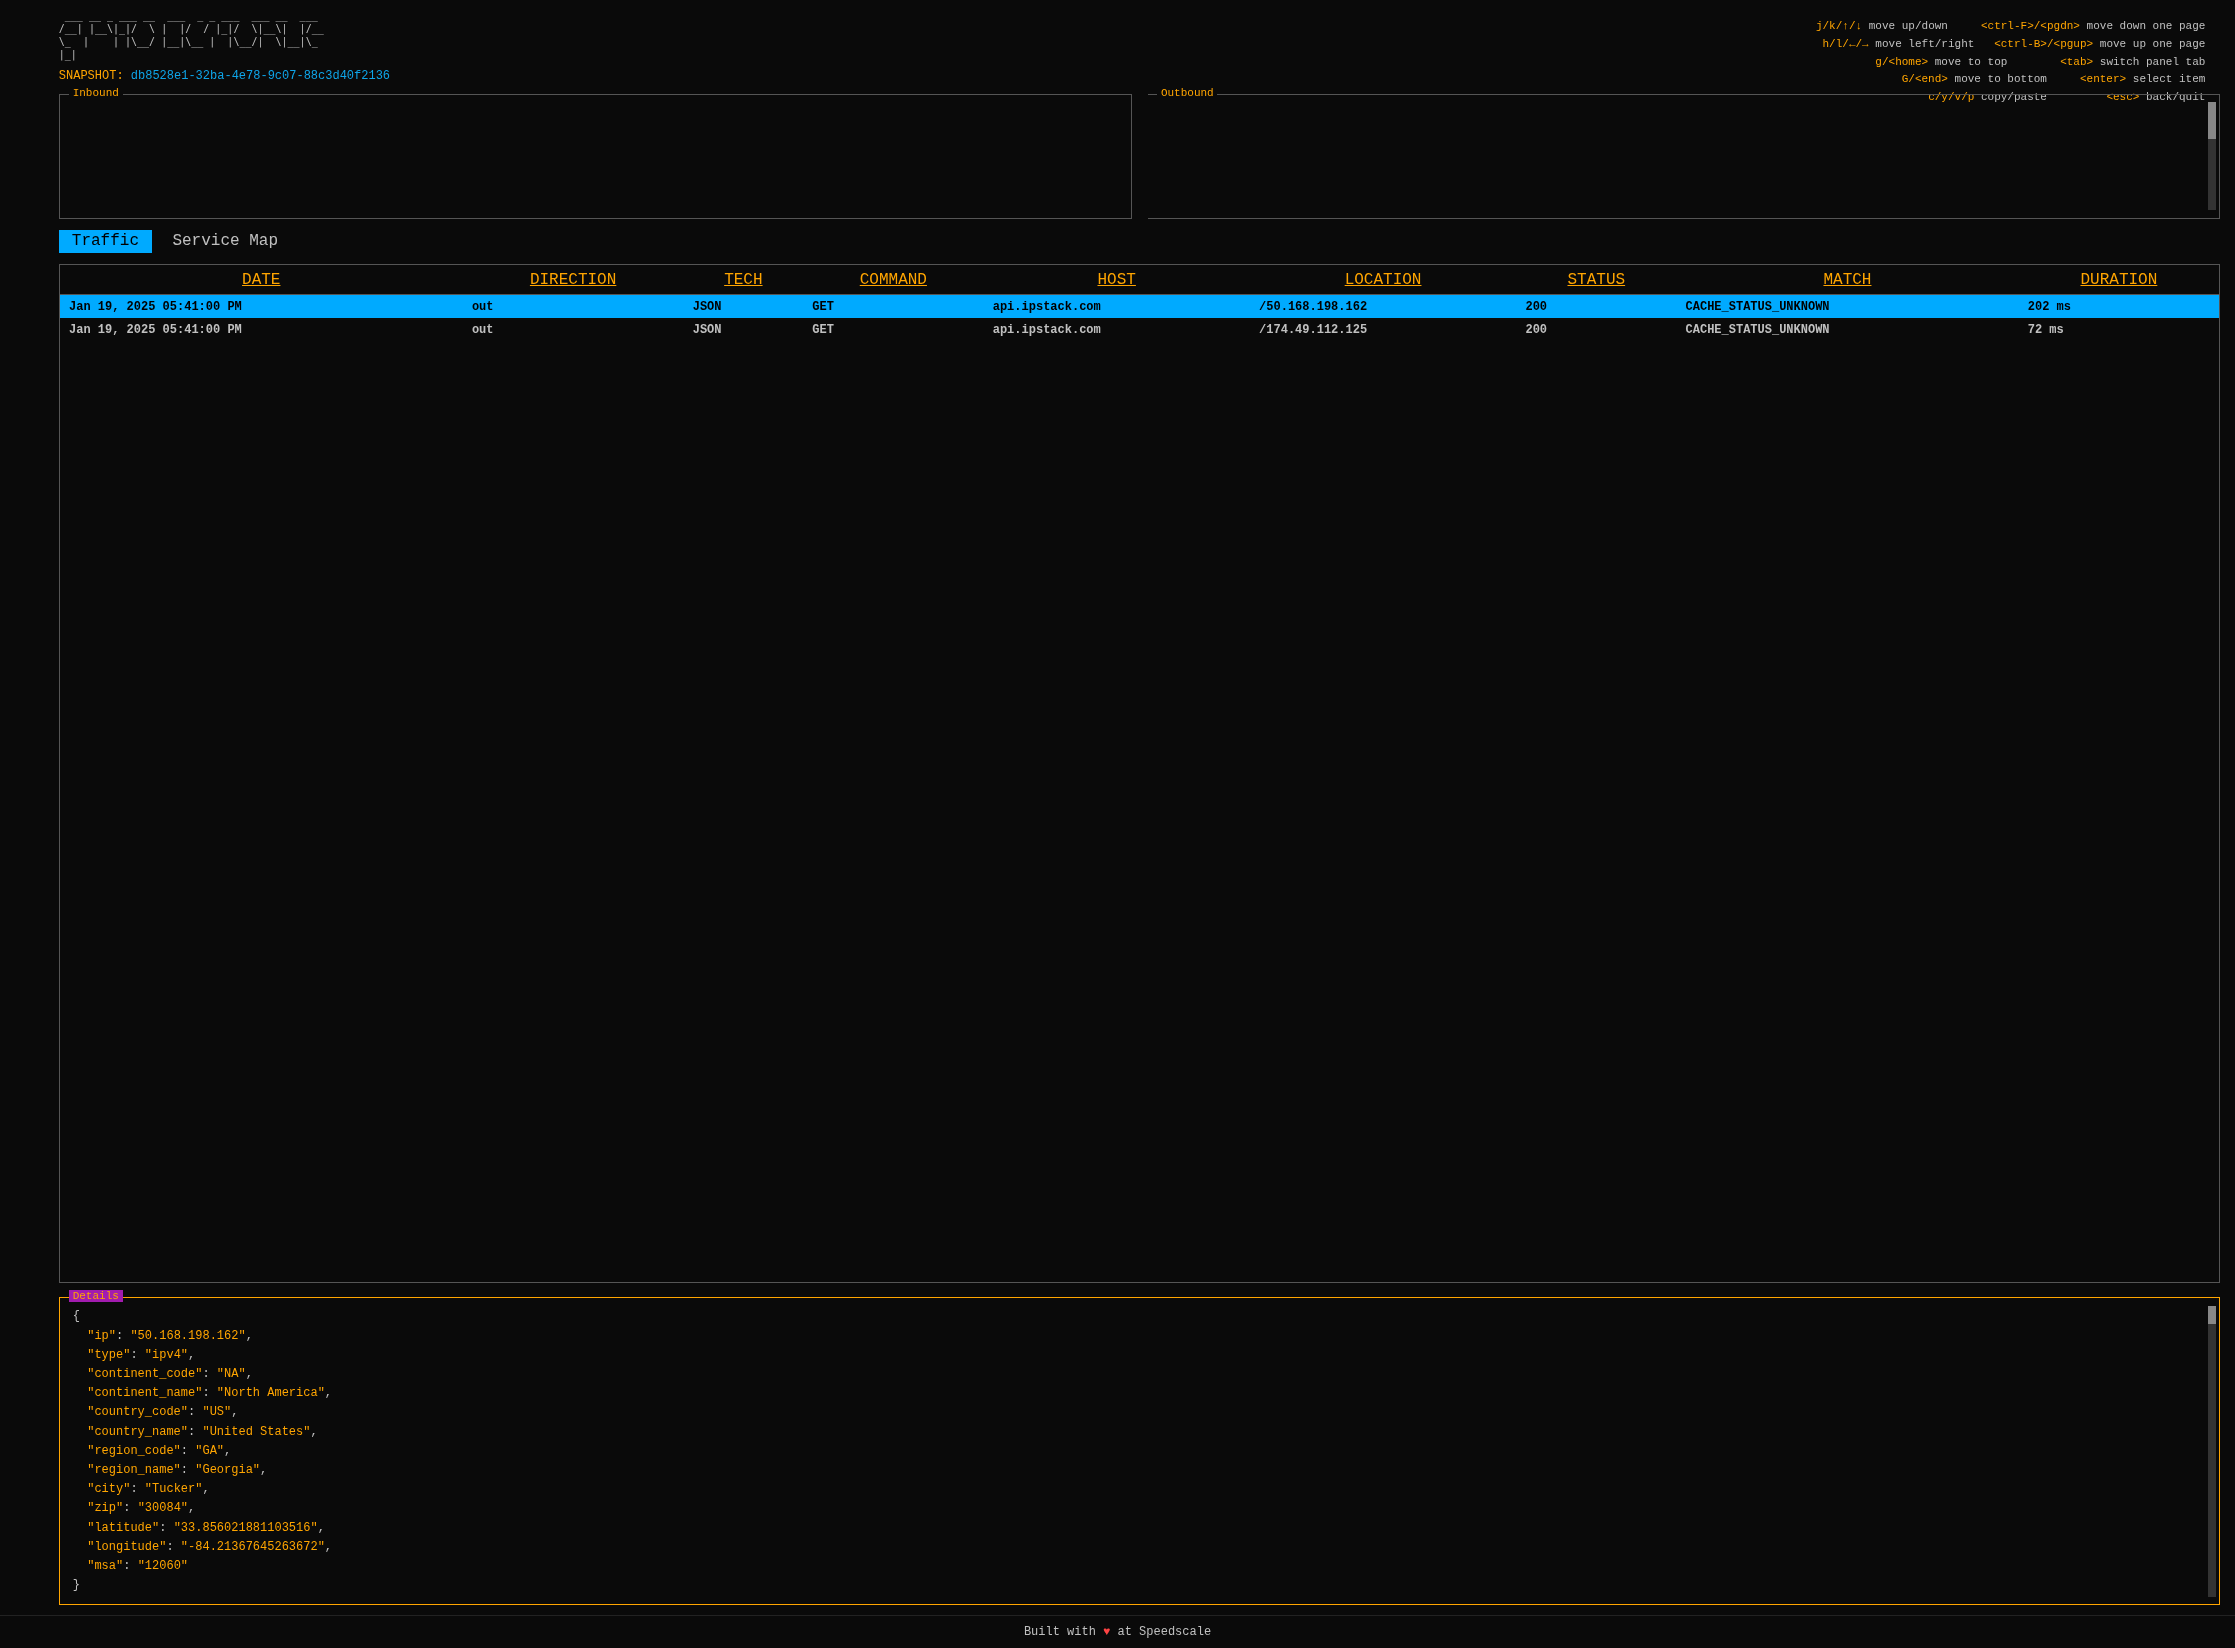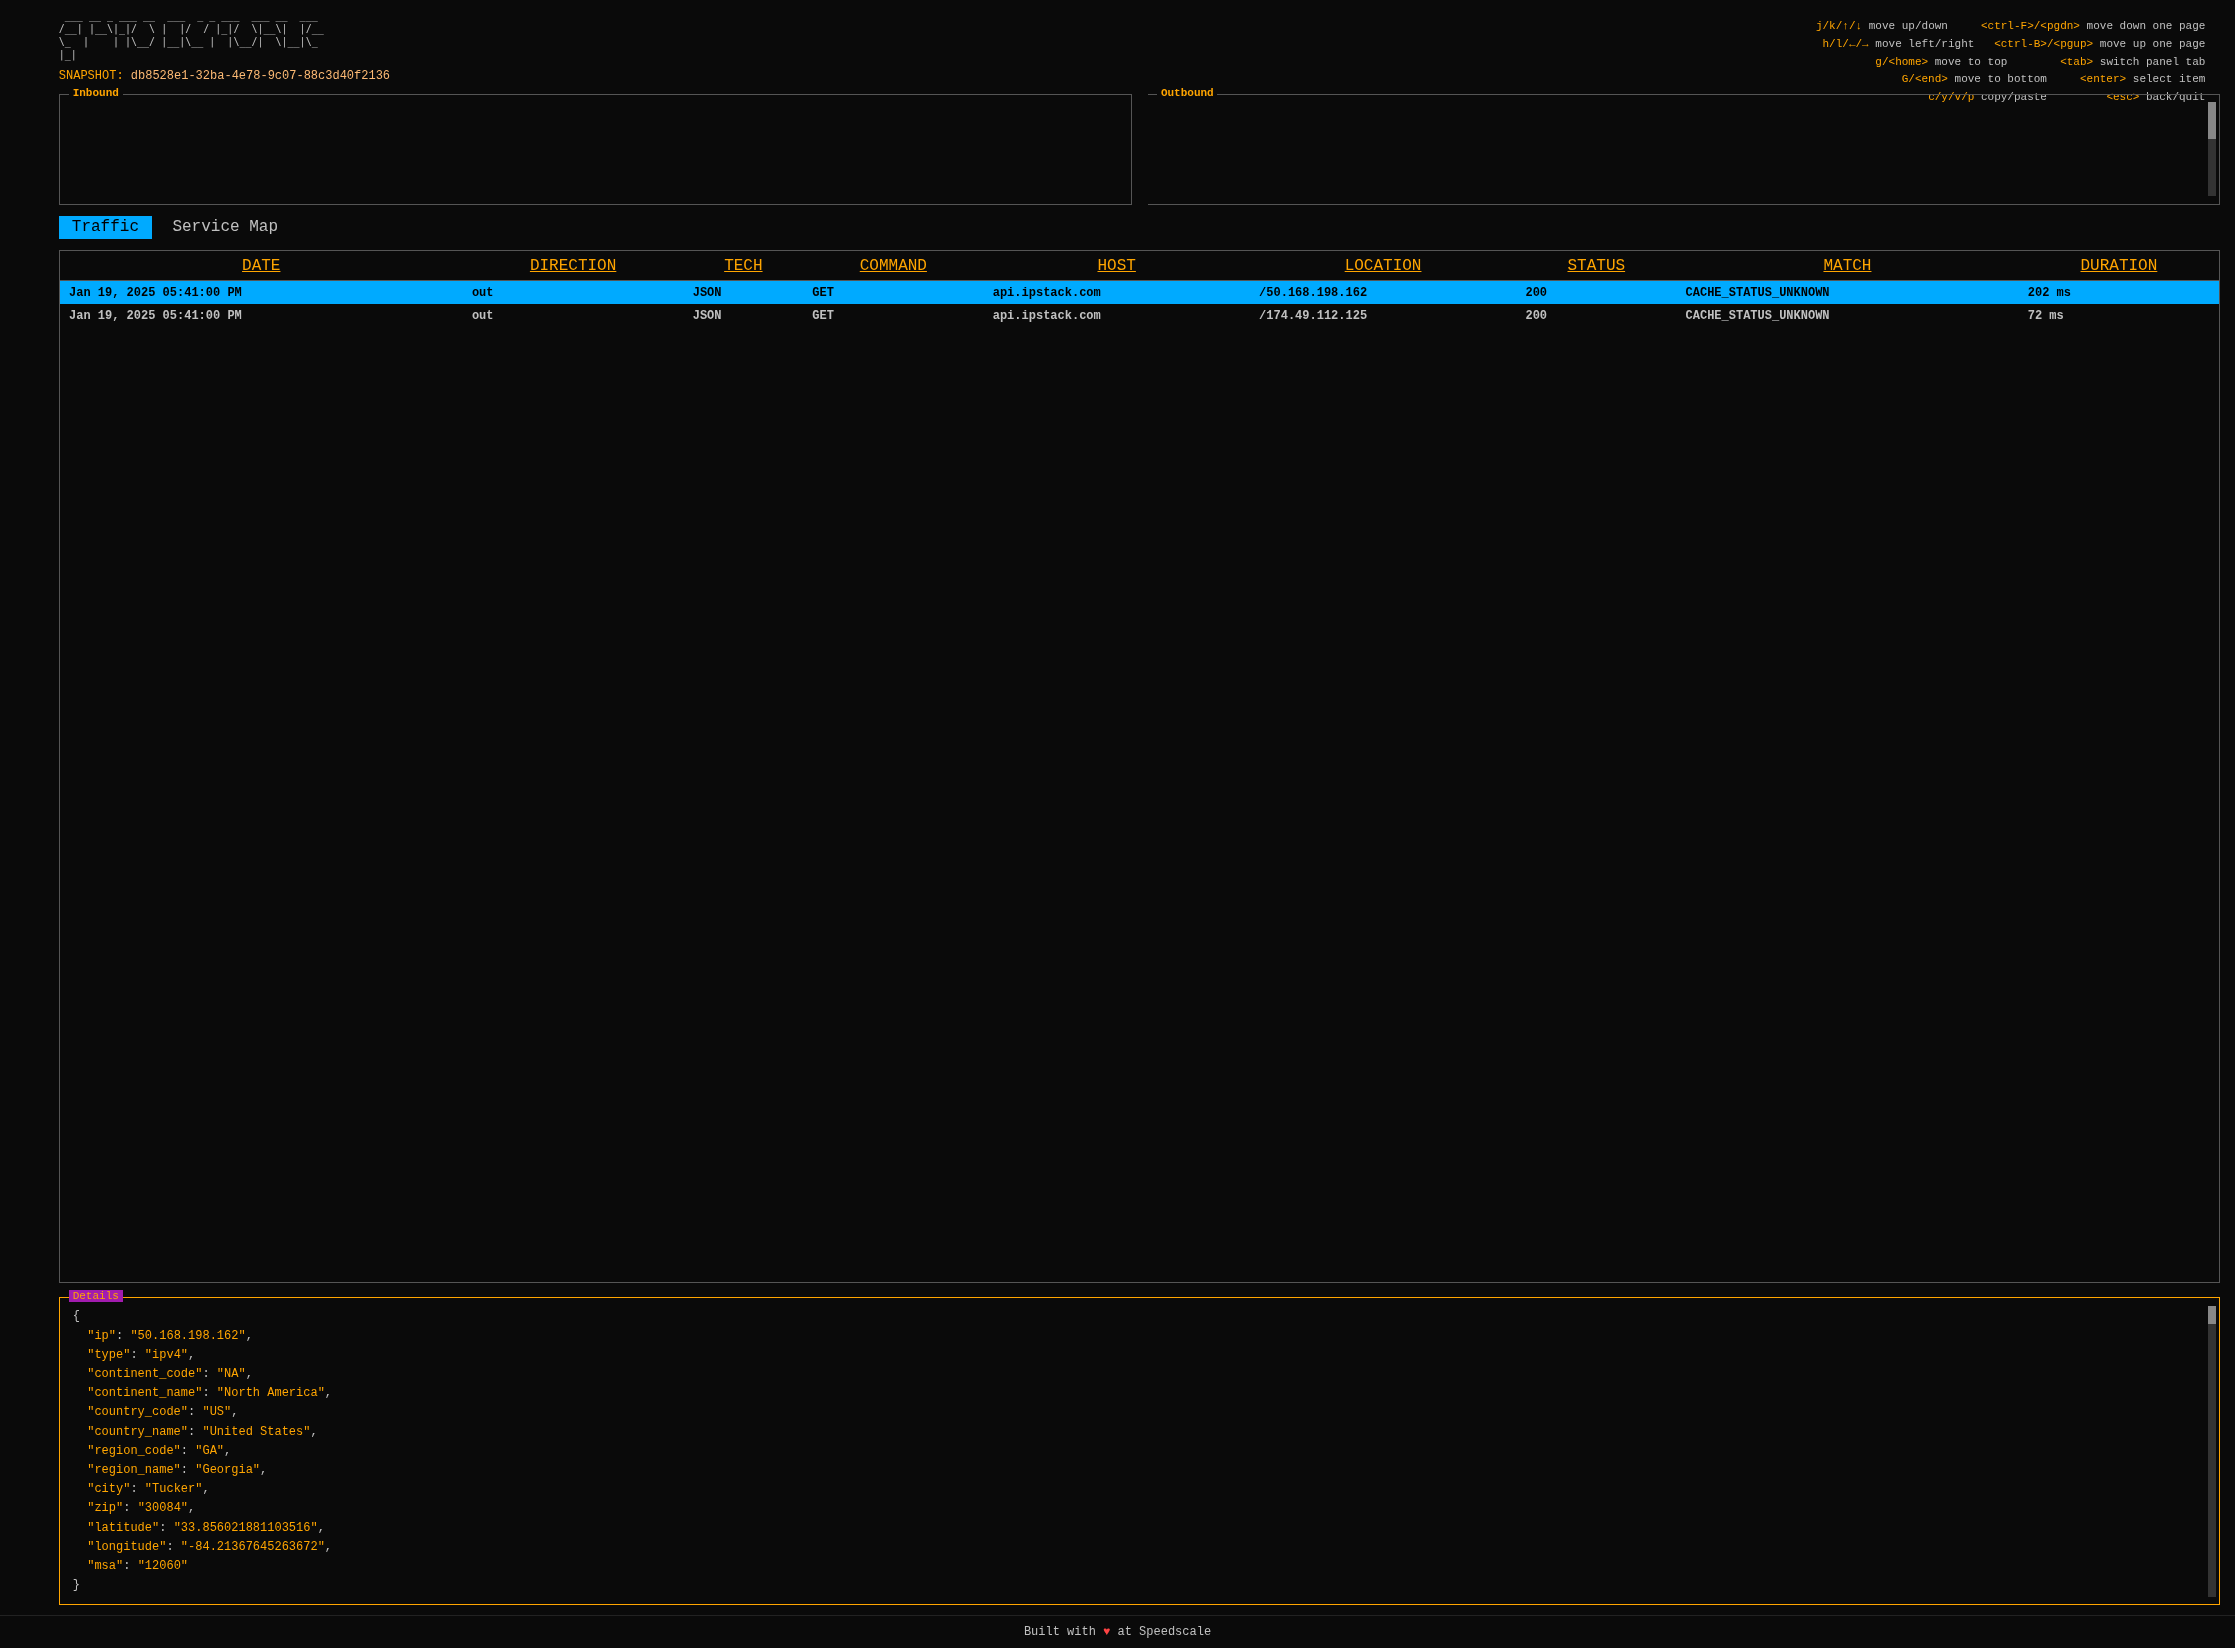--- a/index.html
+++ b/index.html
@@ -47,30 +47,29 @@
 
     
     .snapshot-line {
       font-size: 12px;
       margin-bottom: 11px;
     }
     .snapshot-label {
       color: #ffa500;
     }
     .snapshot-value {
-      color: #fdba74;
+      color: #0ea5e9;
     }
 
     
     .panels-row {
       display: flex;
       gap: 16px;
       margin-bottom: 11px;
-      height: 111px;
-      font-weight: bold;
+      height: 125px;
     }
 
     .panel-box {
       border: 0.9px solid #555;
       position: relative;
       flex: 1;
     }
 
     .panel-box-outbound {
       border-left: none;

